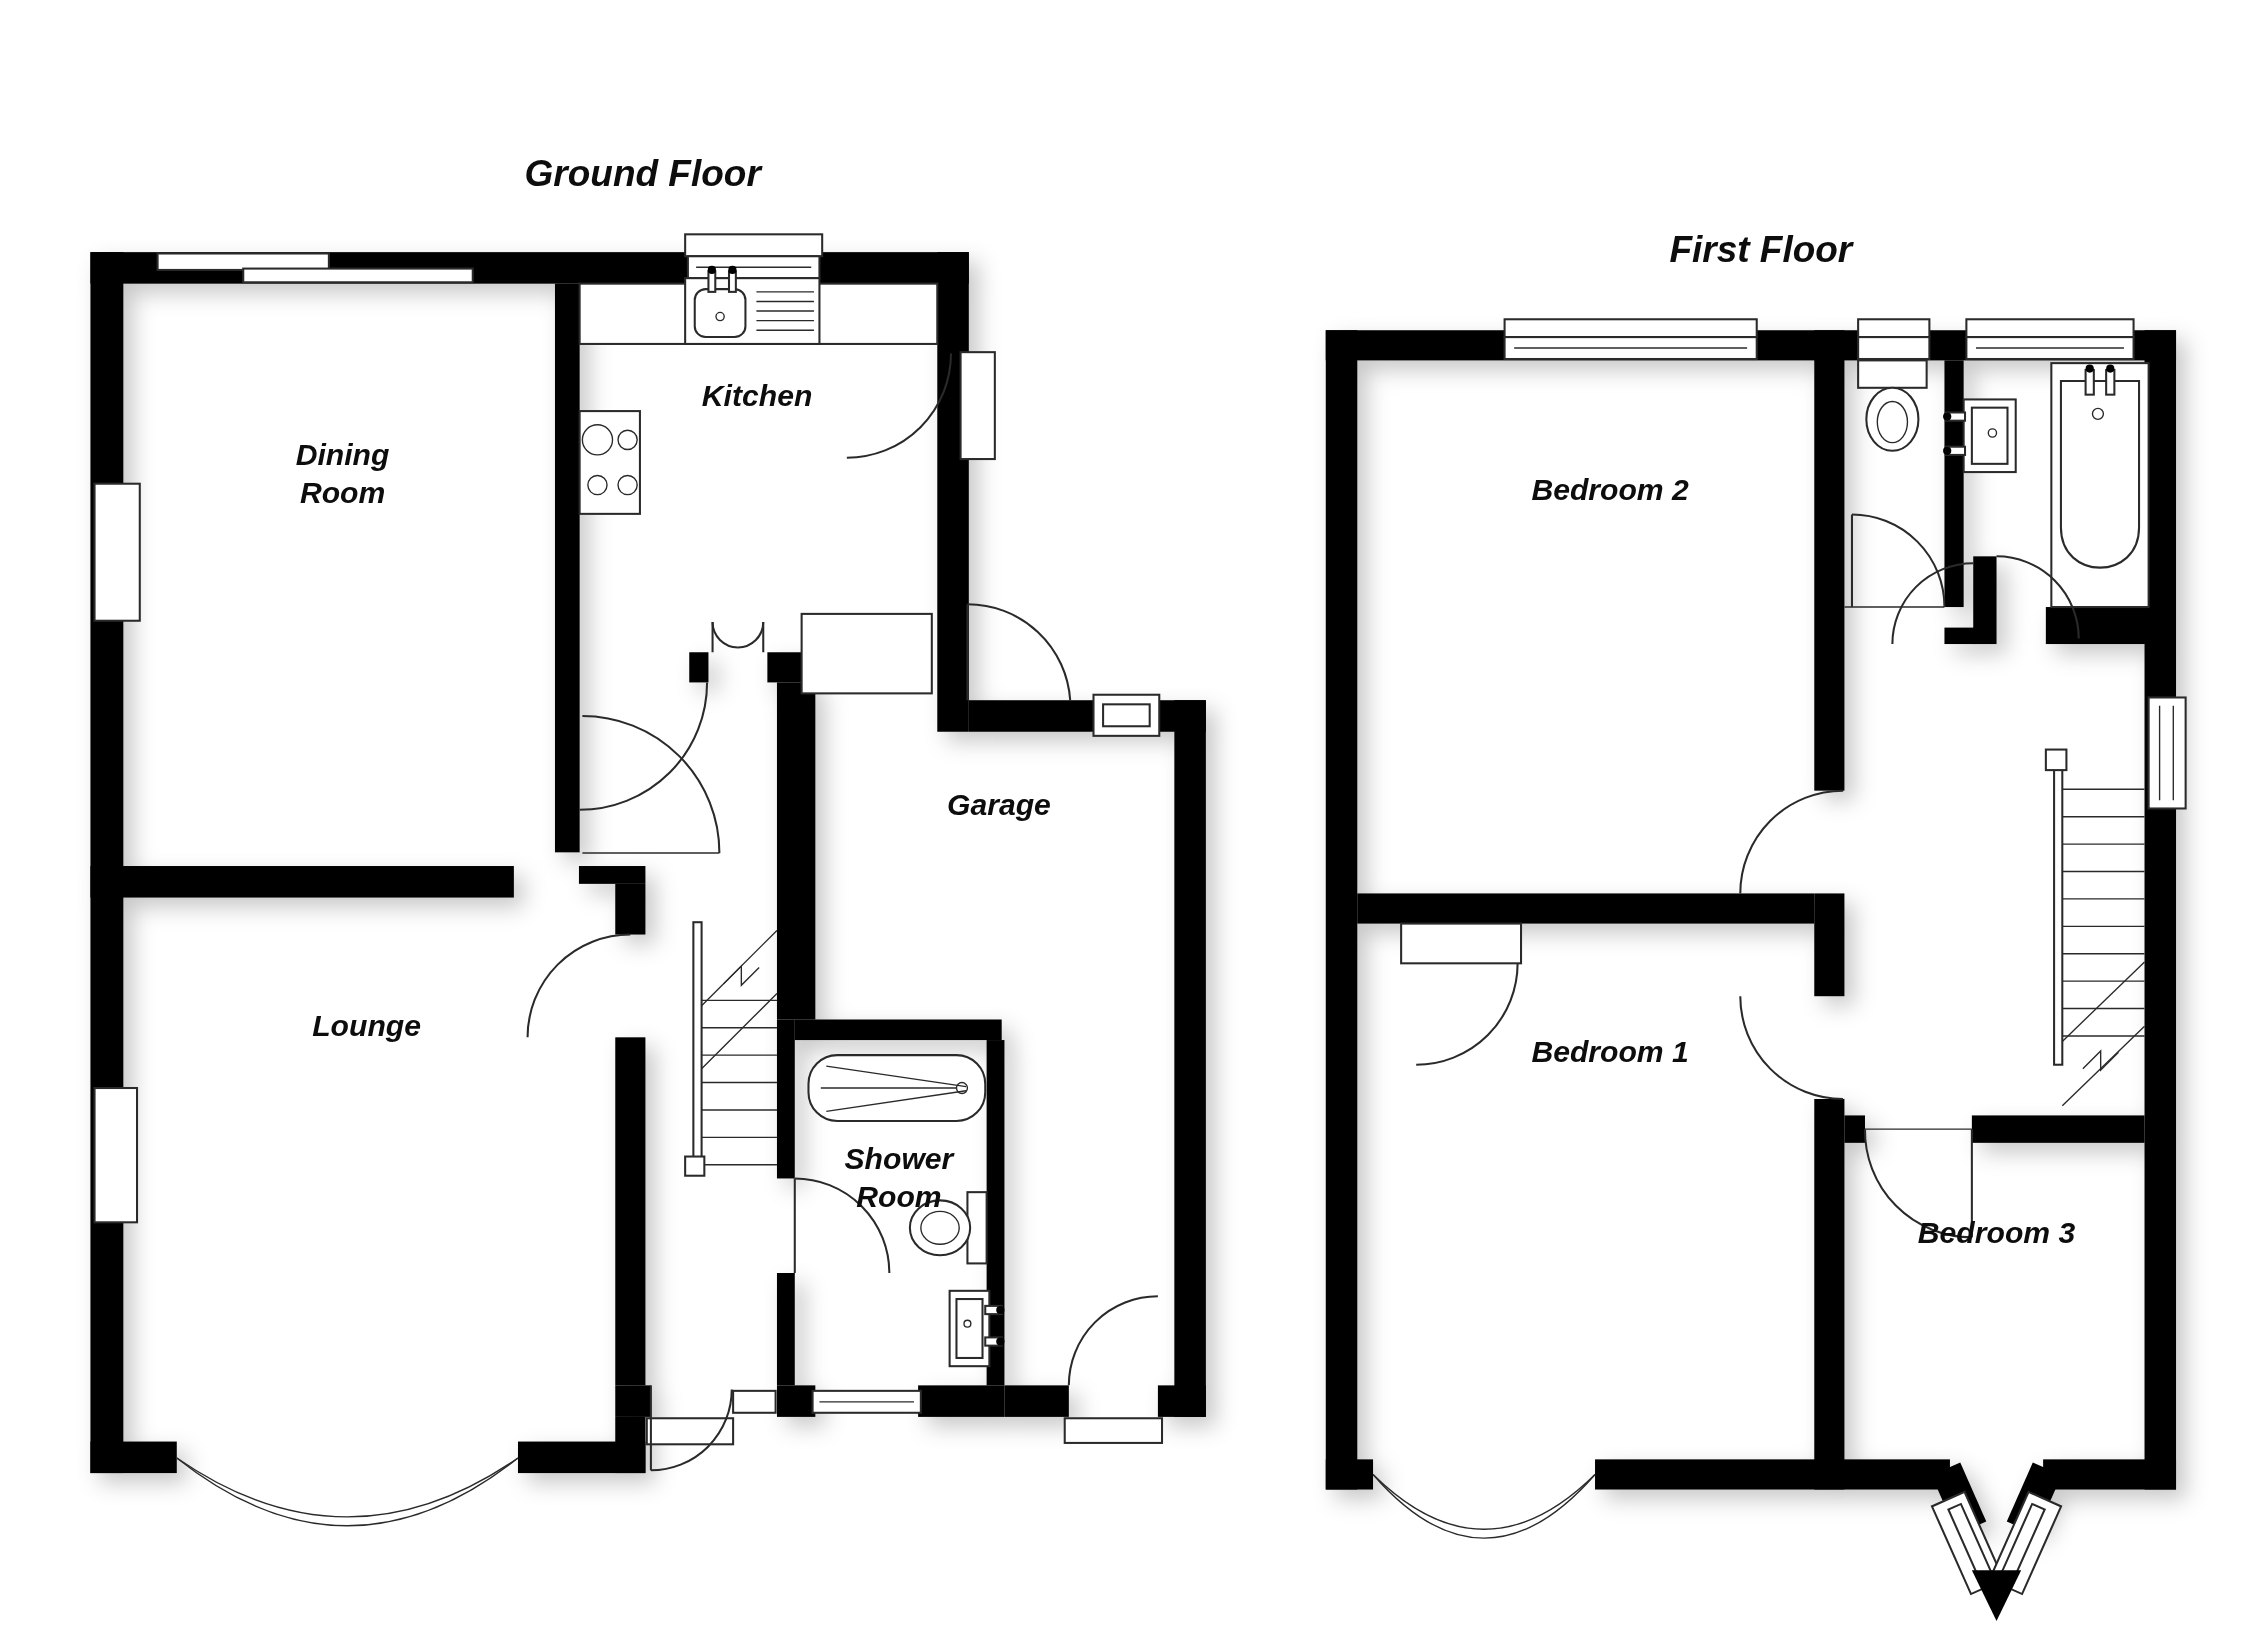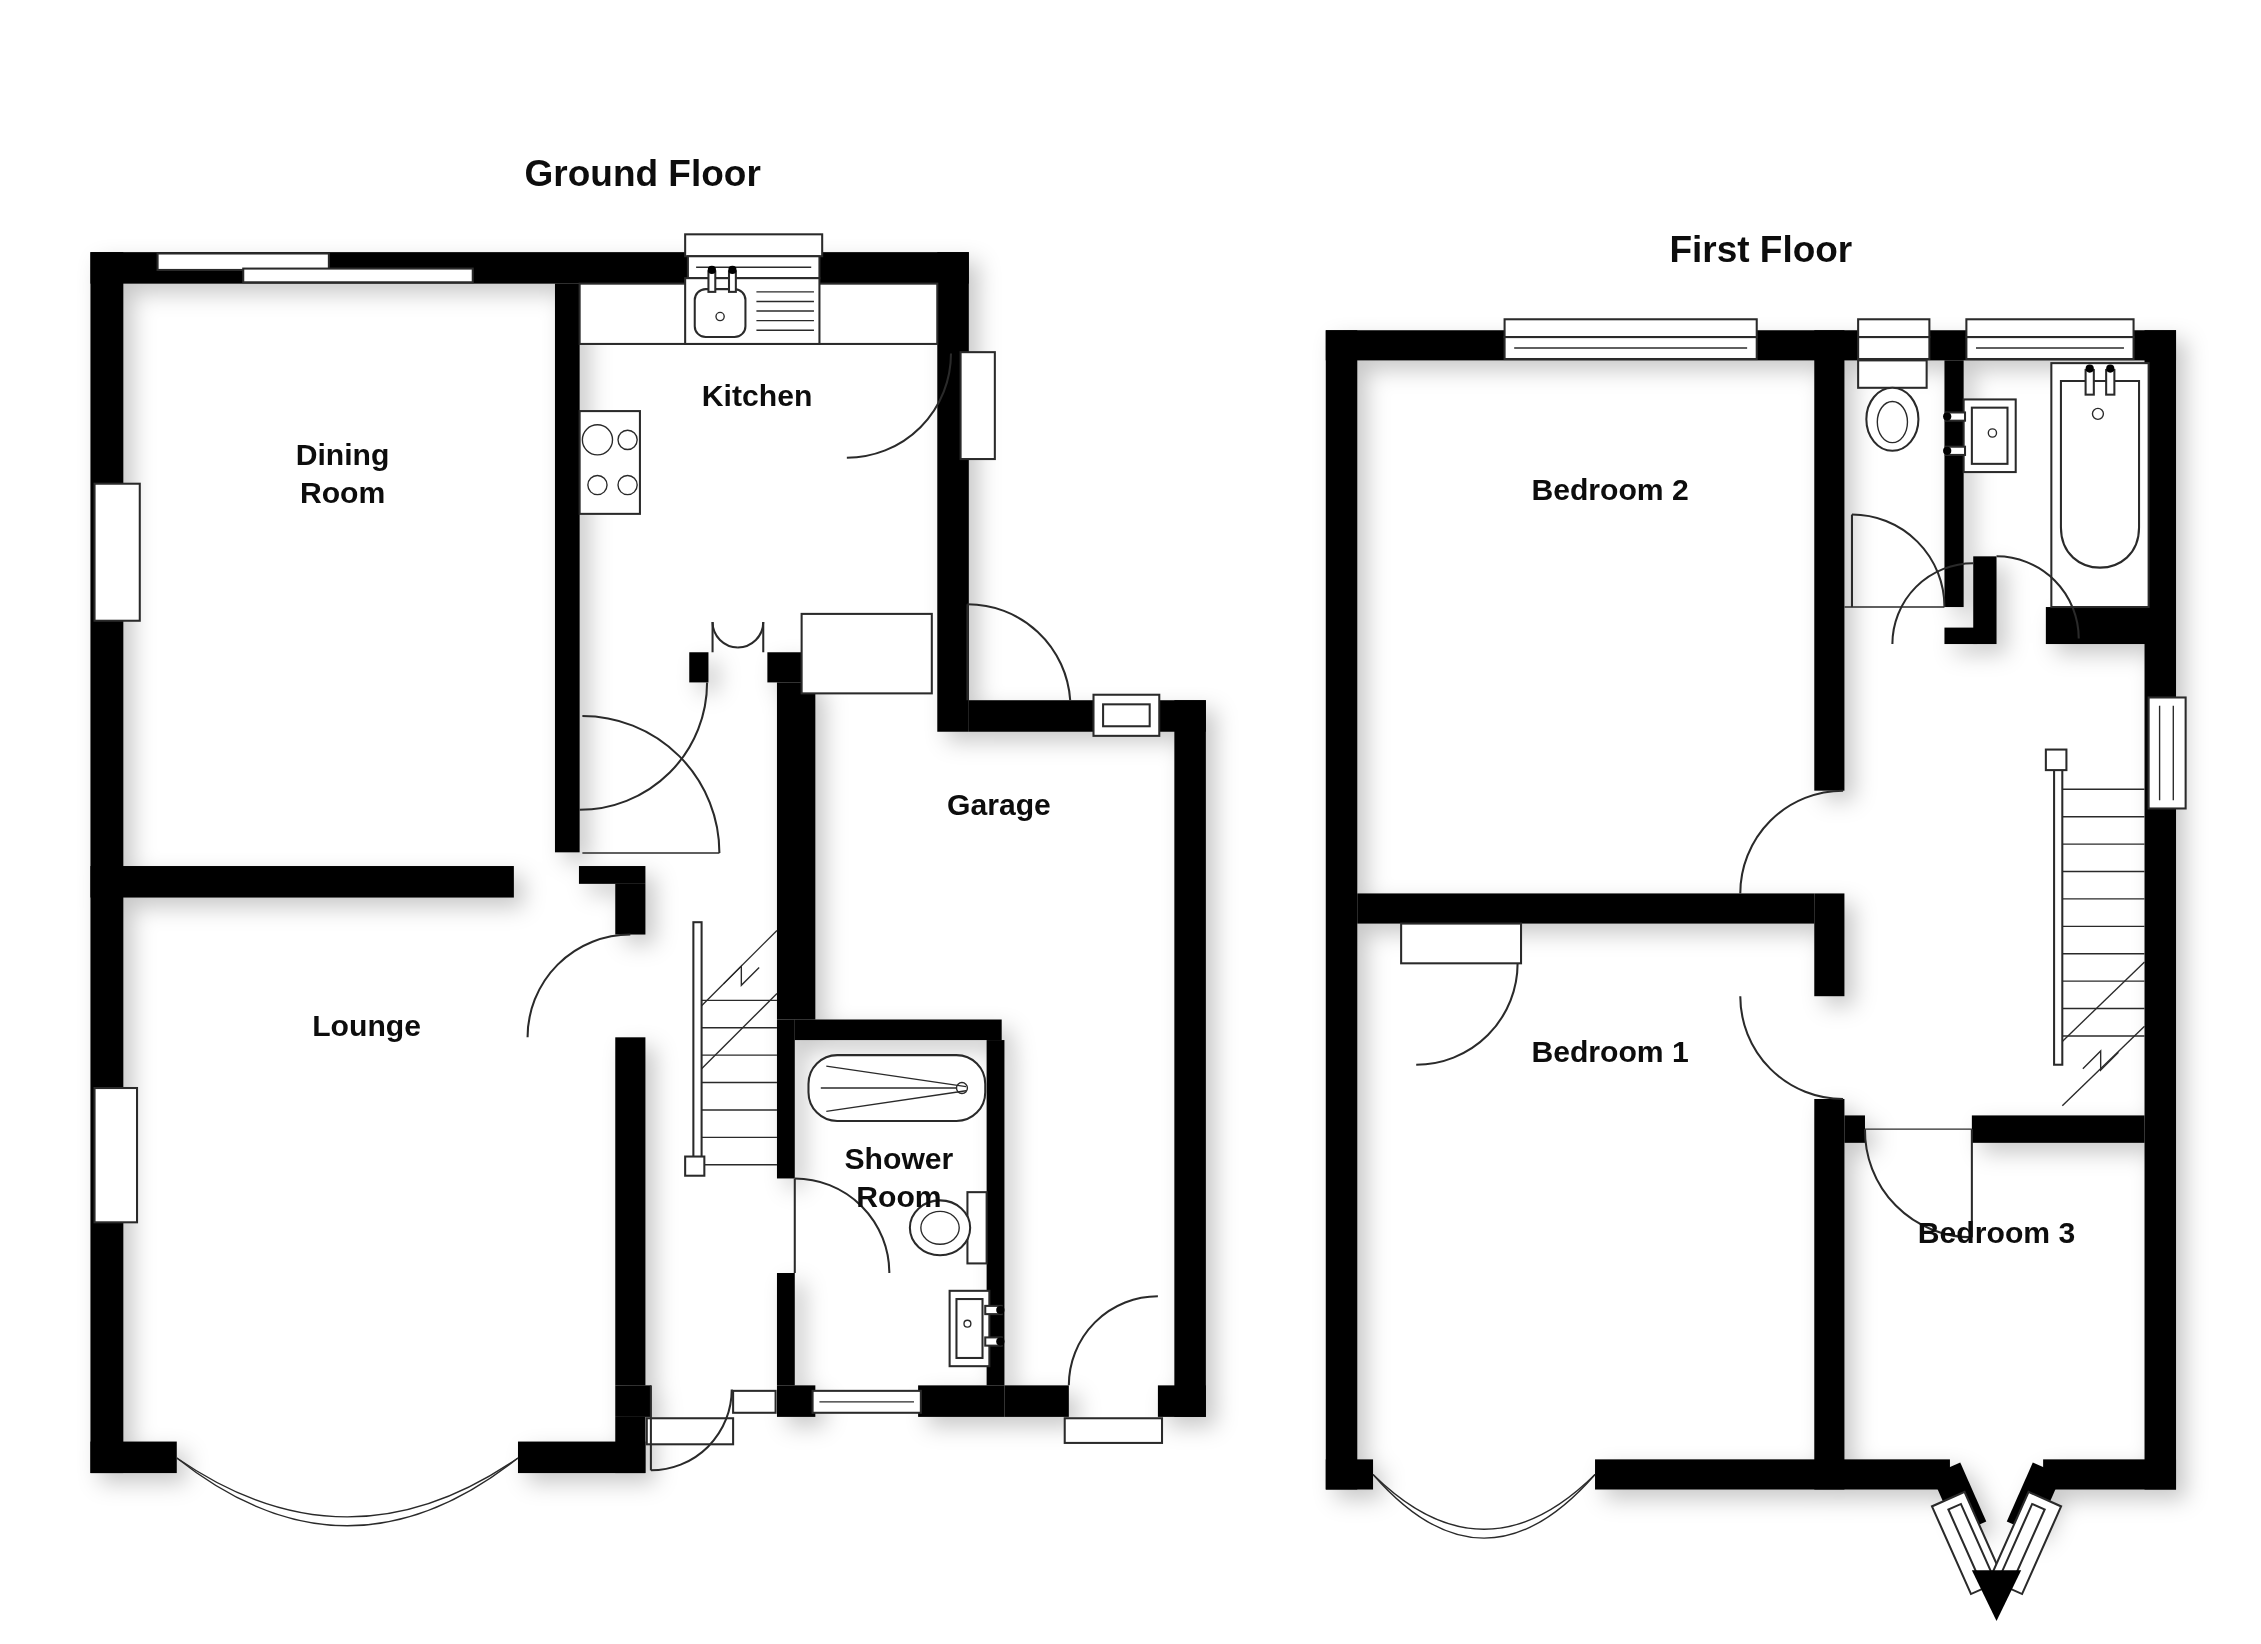--- a/index.html
+++ b/index.html
@@ -1,16 +1,16 @@
 <!DOCTYPE html>
 <html style="font-size:11px"><head>
 <meta charset="utf-8">
 <style>
   html,body{margin:0;padding:0;background:#ffffff;}
-  .plan-wrap{width:100%;max-width:2261px;margin:0 auto;}
+  .plan-wrap{width:100%;max-width:2261px;margin:0 auto;font-style:italic;}
   svg{display:block;width:100%;height:auto;background:#ffffff;
       font-family:"Liberation Sans", sans-serif;}
   .wall{fill:#000000;stroke:none;}
   .thin{stroke:#2a2a2a;stroke-width:3;fill:none;}
   .thin2{stroke:#2a2a2a;stroke-width:2;fill:none;}
   .fixture{fill:#ffffff;stroke:#2a2a2a;stroke-width:3;}
   .arc{stroke:#2a2a2a;stroke-width:3;fill:none;}
   .label{fill:#0d0d0d;font-weight:bold;font-size:44px;text-anchor:middle;}
   .title{fill:#0d0d0d;font-weight:bold;font-size:54px;text-anchor:middle;}
   .dot{fill:#000;stroke:none;}

